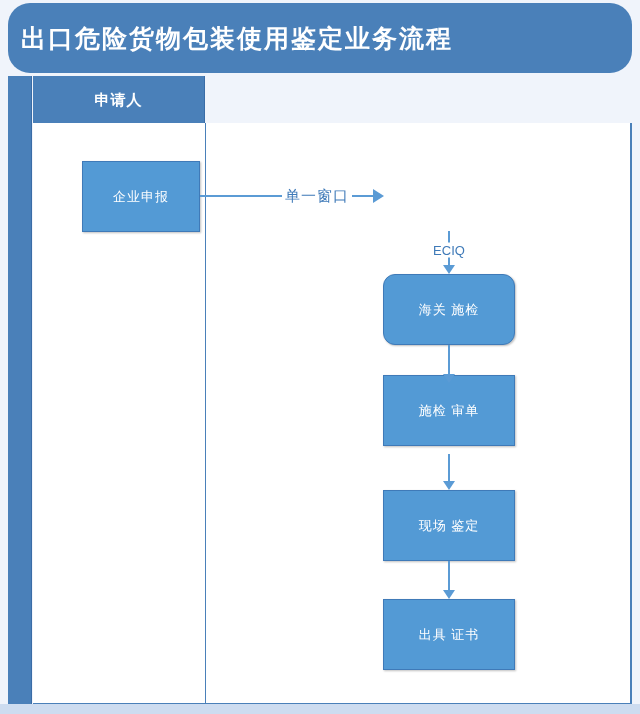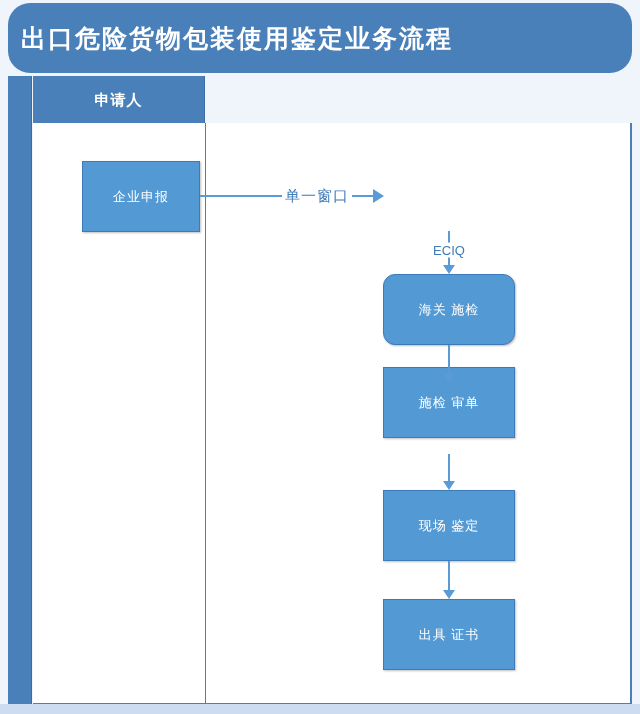--- a/index.html
+++ b/index.html
@@ -49,21 +49,21 @@
   .node{
     position:absolute;width:132px;height:71px;
     background:#539ad5;border:1px solid #3f7ab8;box-sizing:border-box;
     box-shadow:1px 1px 2px rgba(0,0,0,0.25);
     display:flex;align-items:center;justify-content:center;
     color:#ffffff;font-size:13px;letter-spacing:1px;white-space:pre;
   }
   .n-applicant{left:74px;top:158px;width:118px;}
   .n-step1{left:375px;top:157px;}
   .n-step2{left:375px;top:271px;border-radius:12px;}
-  .n-step3{left:375px;top:364px;text-align:right;}
+  .n-step3{left:375px;top:372px;text-align:right;}
   .n-step4{left:375px;top:487px;text-align:center;}
   .n-step5{left:375px;top:596px;}
   .h-line{
     position:absolute;left:192px;top:192px;width:174px;height:2px;
     background:#5b9bd5;
   }
   .v-line{
     position:absolute;left:440px;width:2px;background:#5b9bd5;
   }
   .vl1{top:228px;height:36px;}

